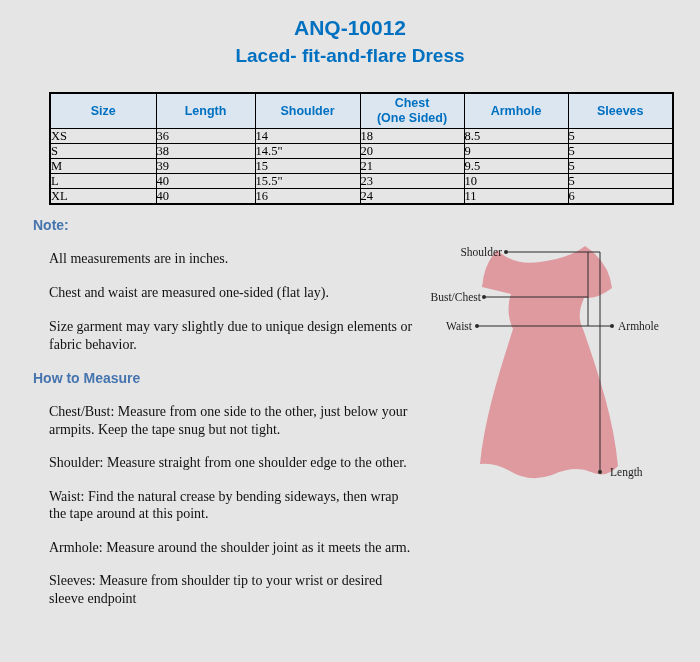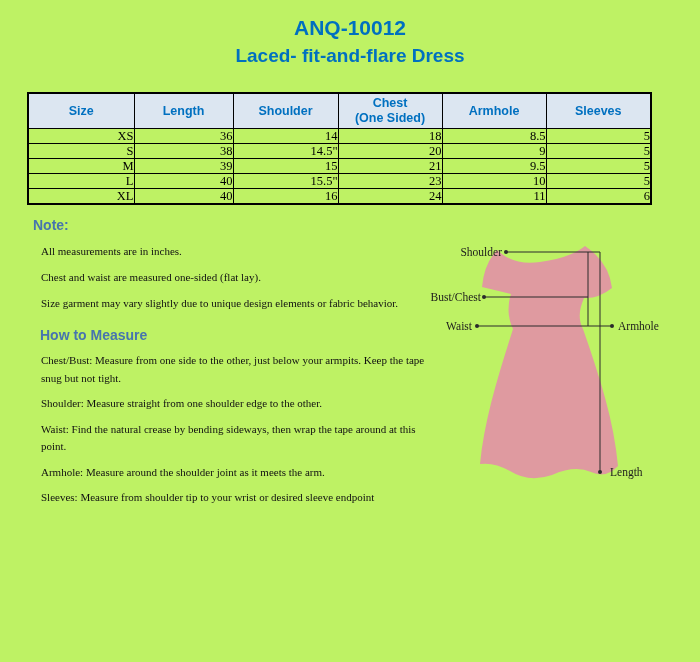--- a/index.html
+++ b/index.html
@@ -1,38 +1,38 @@
 <!DOCTYPE html>
 <html><head>
 <meta charset="utf-8">
 <style>
   html,body{margin:0;padding:0;background:#fff;}
-  .page{position:relative;width:700px;height:662px;background:#bef264;overflow:hidden;
+  .page{position:relative;width:700px;height:662px;background:#e5e5e5;overflow:hidden;
         font-family:"Liberation Serif", serif;}
 
   .doc-title{position:absolute;left:0;width:100%;text-align:center;
              font-family:"Liberation Sans", sans-serif;font-weight:bold;color:#0070C0;}
   .title-main{top:16px;font-size:21px;}
   .title-sub{top:45px;font-size:19px;}
 
-  table.size-chart{position:absolute;left:27px;top:92px;width:623px;
+  table.size-chart{position:absolute;left:49px;top:92px;width:623px;
                    border-collapse:collapse;table-layout:fixed;border:2px solid #000;padding-left:43px;}
   table.size-chart th{background:#DCE6F1;color:#0070C0;
                       font-family:"Liberation Sans", sans-serif;font-weight:bold;
                       font-size:12.5px;border:1px solid #000;height:34px;
                       vertical-align:middle;padding:0;}
   .th-line{display:block;line-height:15px;}
-  table.size-chart td{border:1px solid #000;text-align:right;font-size:12.5px;
+  table.size-chart td{border:1px solid #000;text-align:left;font-size:12.5px;
                       height:14px;line-height:14px;padding:0;color:#000;}
 
   .text-col{position:absolute;left:33px;top:217px;width:401px;}
   .section-heading{font-family:"Liberation Sans", sans-serif;font-size:14px;
                    font-weight:bold;color:#4674AE;margin:0 0 3px 0;line-height:17px;}
-  .htm-heading{margin-top:15px;margin-left:7px;}
-  .body-line{margin:8px;font-size:11px;line-height:18px;color:#111;}
+  .htm-heading{margin-top:15px;}
+  .body-line{margin:16px;font-size:14px;line-height:18px;color:#111;}
   .htm-line{line-height:17.5px;}
 
   .diagram{position:absolute;left:428px;top:236px;width:272px;height:262px;}
   .diagram svg text{font-family:"Liberation Serif", serif;font-size:11.5px;fill:#1c1c1c;}
   .measure-line{stroke:#2a2a2a;stroke-width:1;fill:none;}
   .measure-dot{fill:#2a2a2a;}
 </style>
 </head>
 <body>
 

